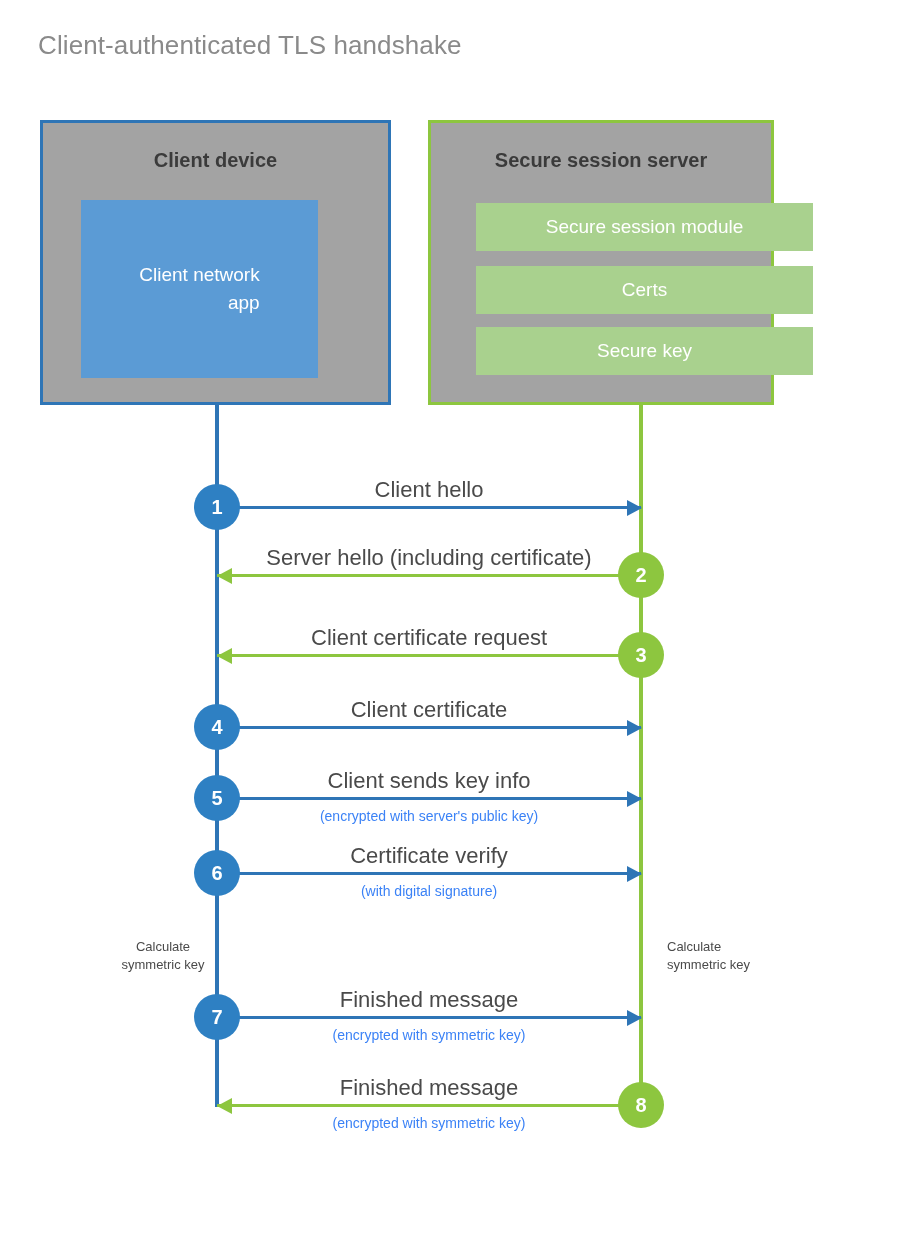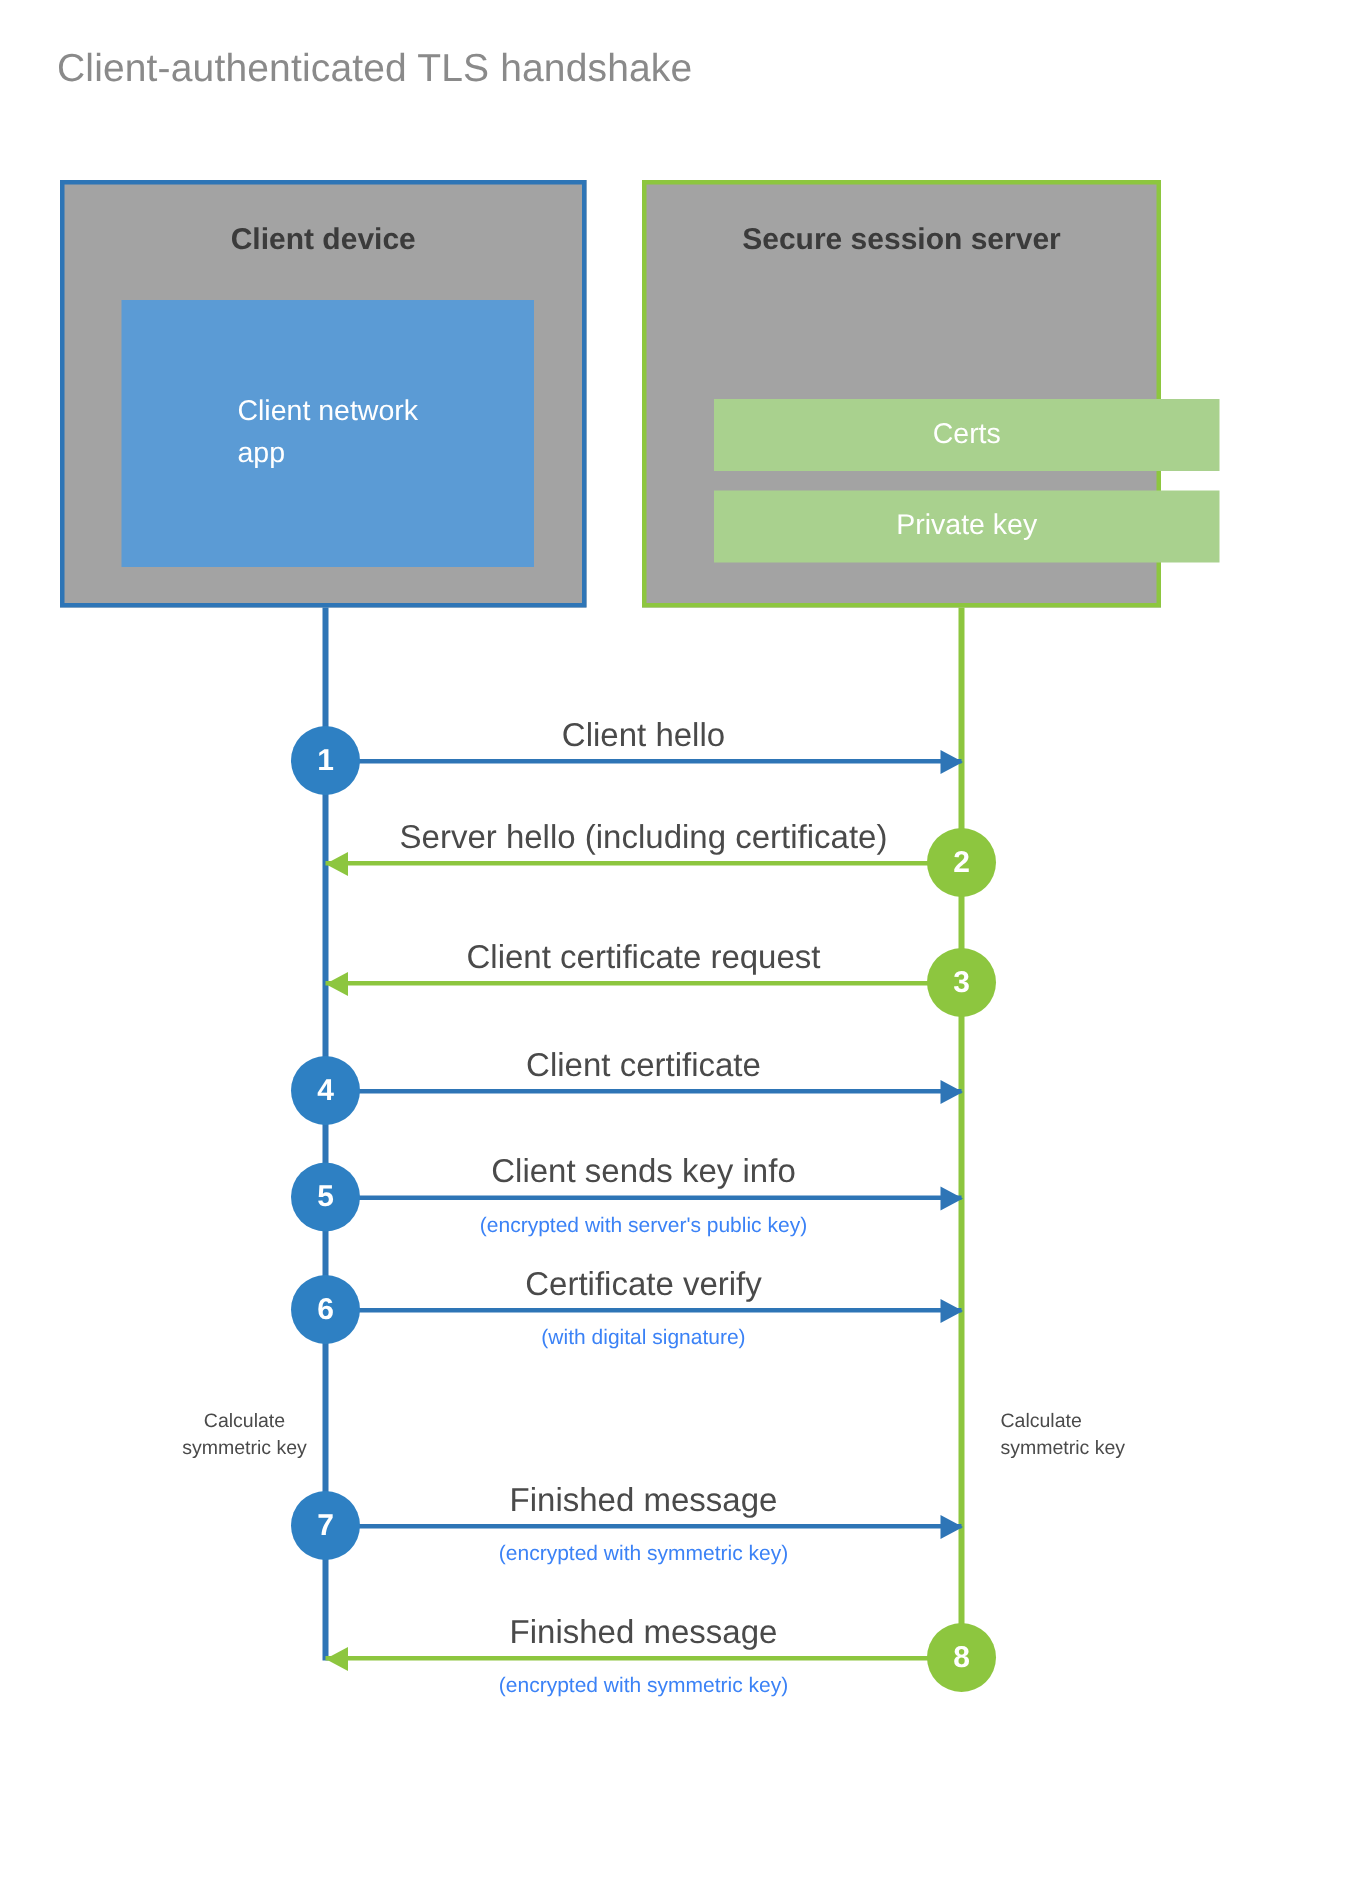--- a/index.html
+++ b/index.html
@@ -42,24 +42,24 @@
     left: 0; right: 0;
     top: 26px;
     text-align: center;
     font-size: 20px;
     font-weight: bold;
     color: #3b3b3b;
   }
   #client-app {
     position: absolute;
     left: 38px; top: 77px;
-    width: 275px; height: 178px;
+    width: 237px; height: 178px;
     background: #5B9BD5;
     display: flex; align-items: center; justify-content: center;
-    text-align: left;
+    text-align: right;
     color: #ffffff;
     font-size: 19px;
     line-height: 28px;
     white-space: pre-line;
   }
   .server-bar {
     position: absolute;
     left: 45px;
     width: 337px;
     height: 48px;
@@ -159,22 +159,23 @@
   <div id="page-title">Client-authenticated TLS handshake</div>
 
   <div class="actor-box" id="client-box">
     <div class="actor-title">Client device</div>
     <div id="client-app">Client network
 app</div>
   </div>
 
   <div class="actor-box" id="server-box">
     <div class="actor-title">Secure session server</div>
+    <div class="server-bar" id="server-bar-0">Secure session module</div>
     <div class="server-bar" id="server-bar-1">Certs</div>
-    <div class="server-bar" id="server-bar-2">Private key</div>
+    <div class="server-bar" id="server-bar-2">Secure key</div>
   </div>
 
   <div class="lifeline" id="client-lifeline"></div>
   <div class="lifeline" id="server-lifeline"></div>
 
   <div class="msg blue" style="top:507px">
     <div class="msg-label">Client hello</div>
     <div class="arrow-line"></div>
     <div class="arrow-head"></div>
     <div class="step-circle">1</div>

